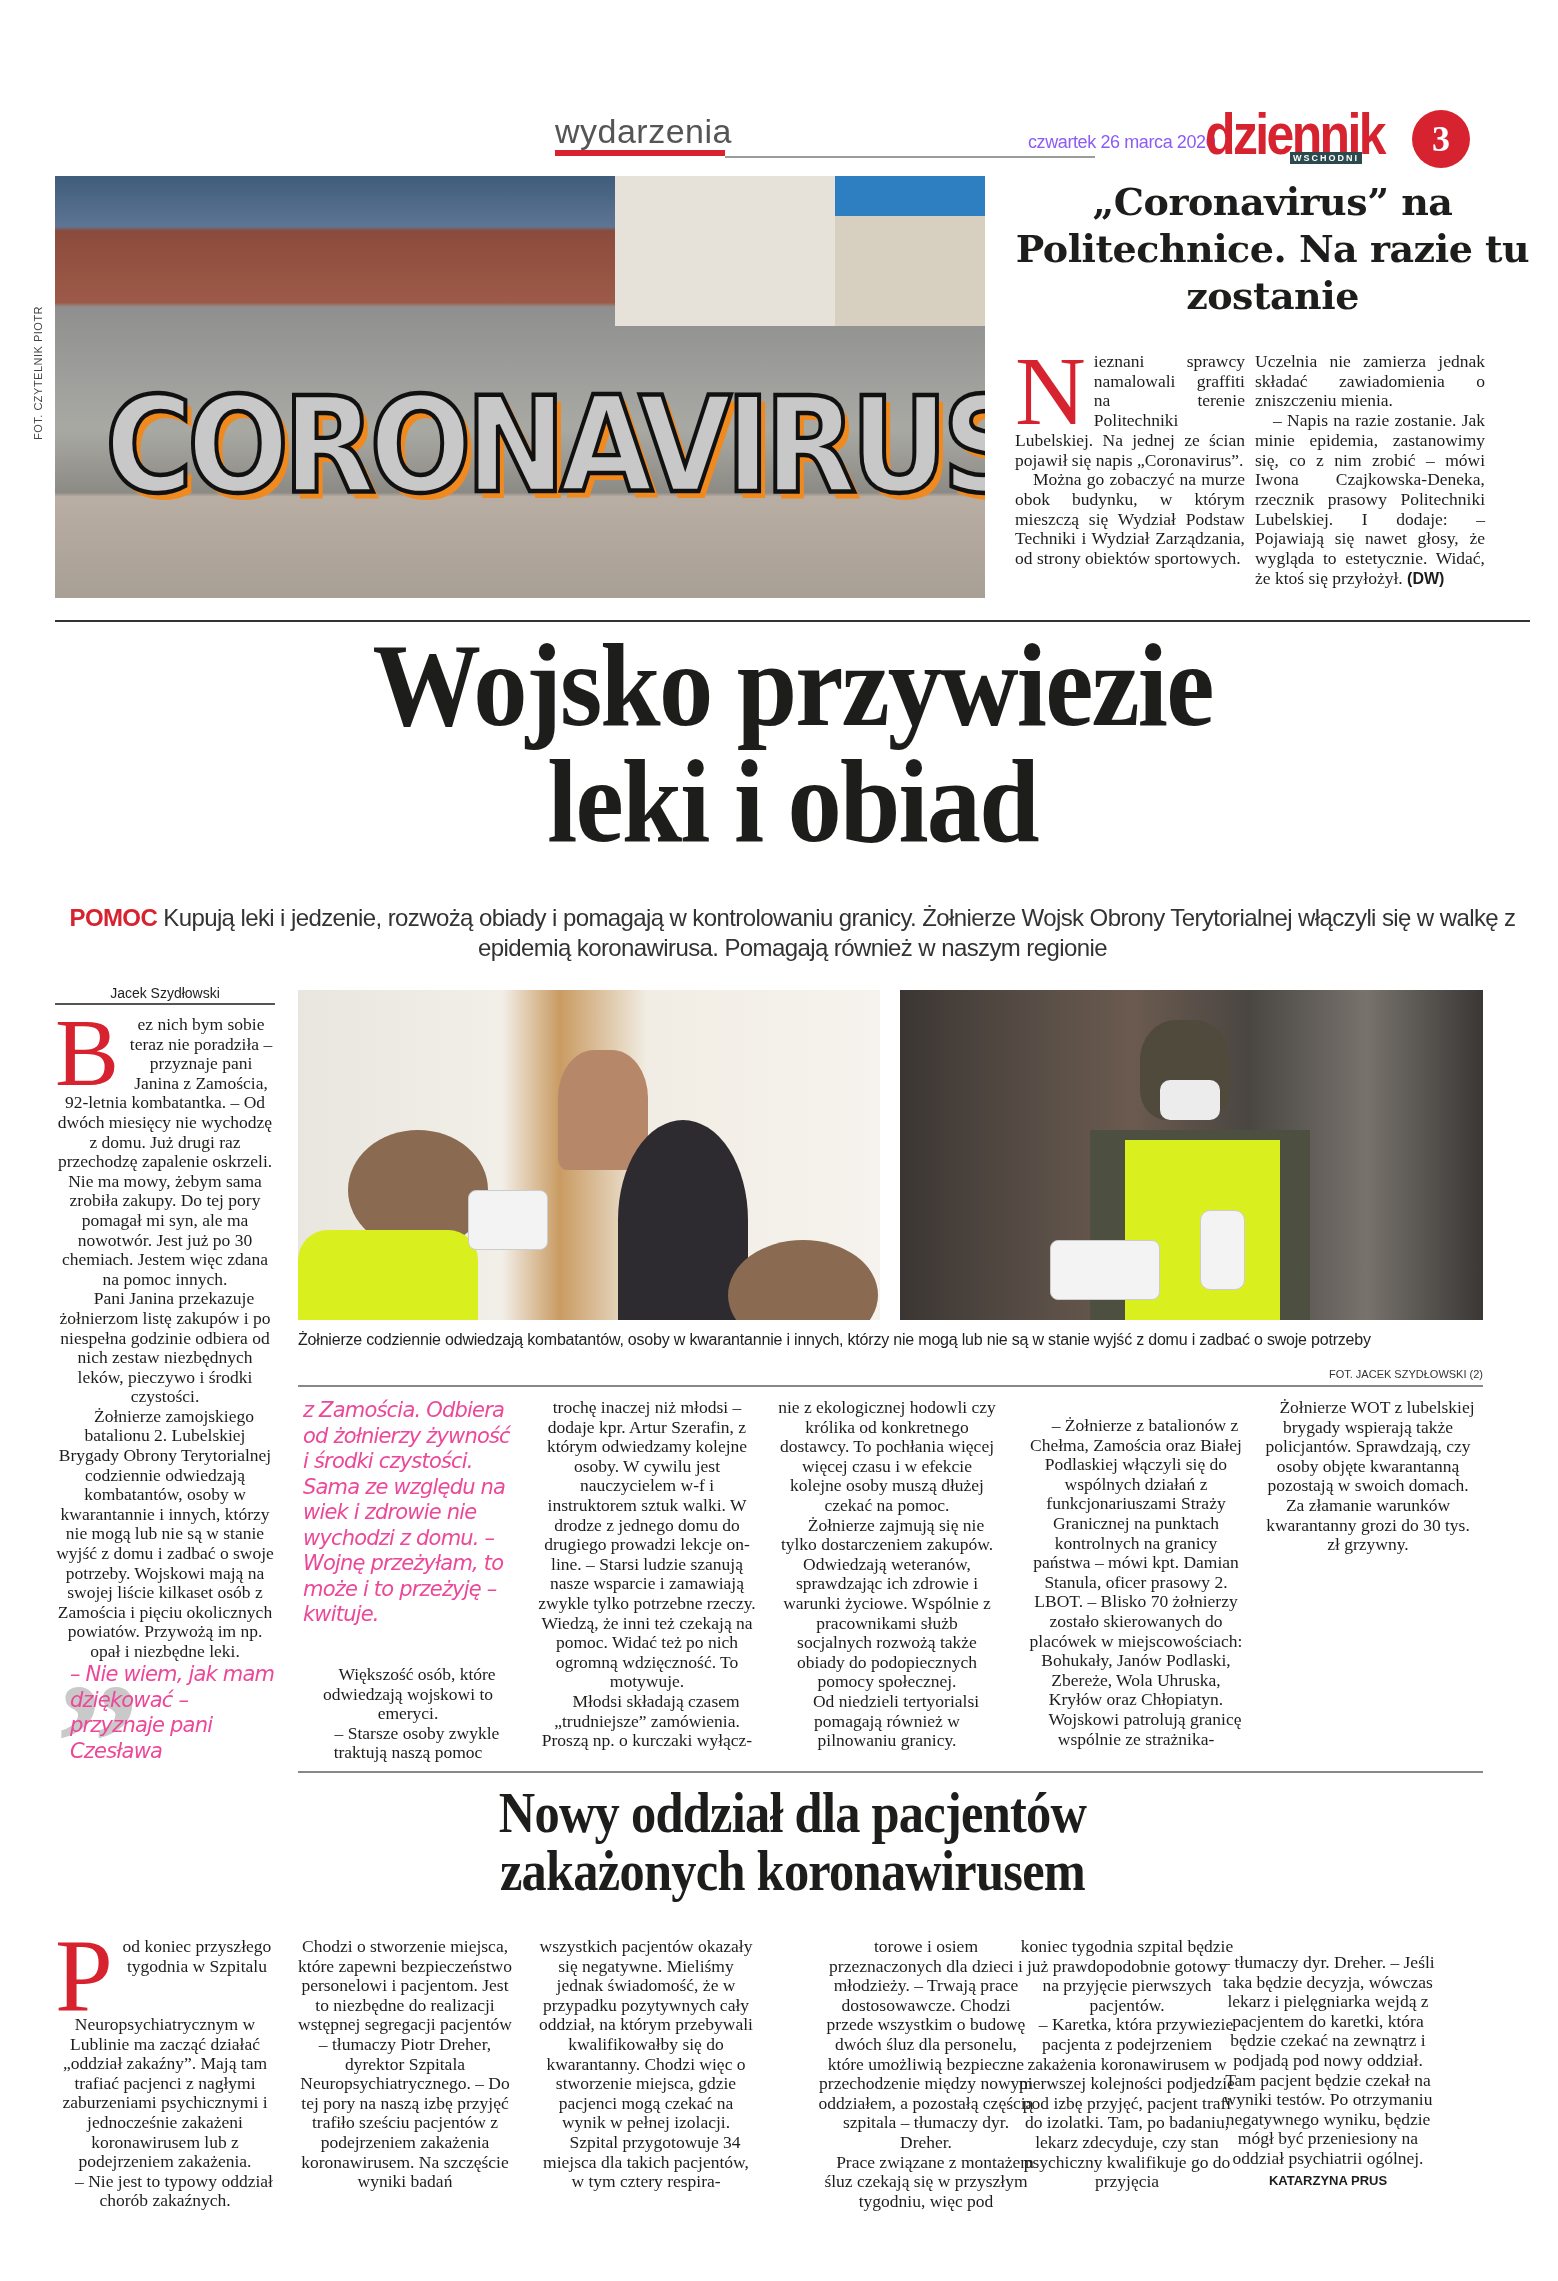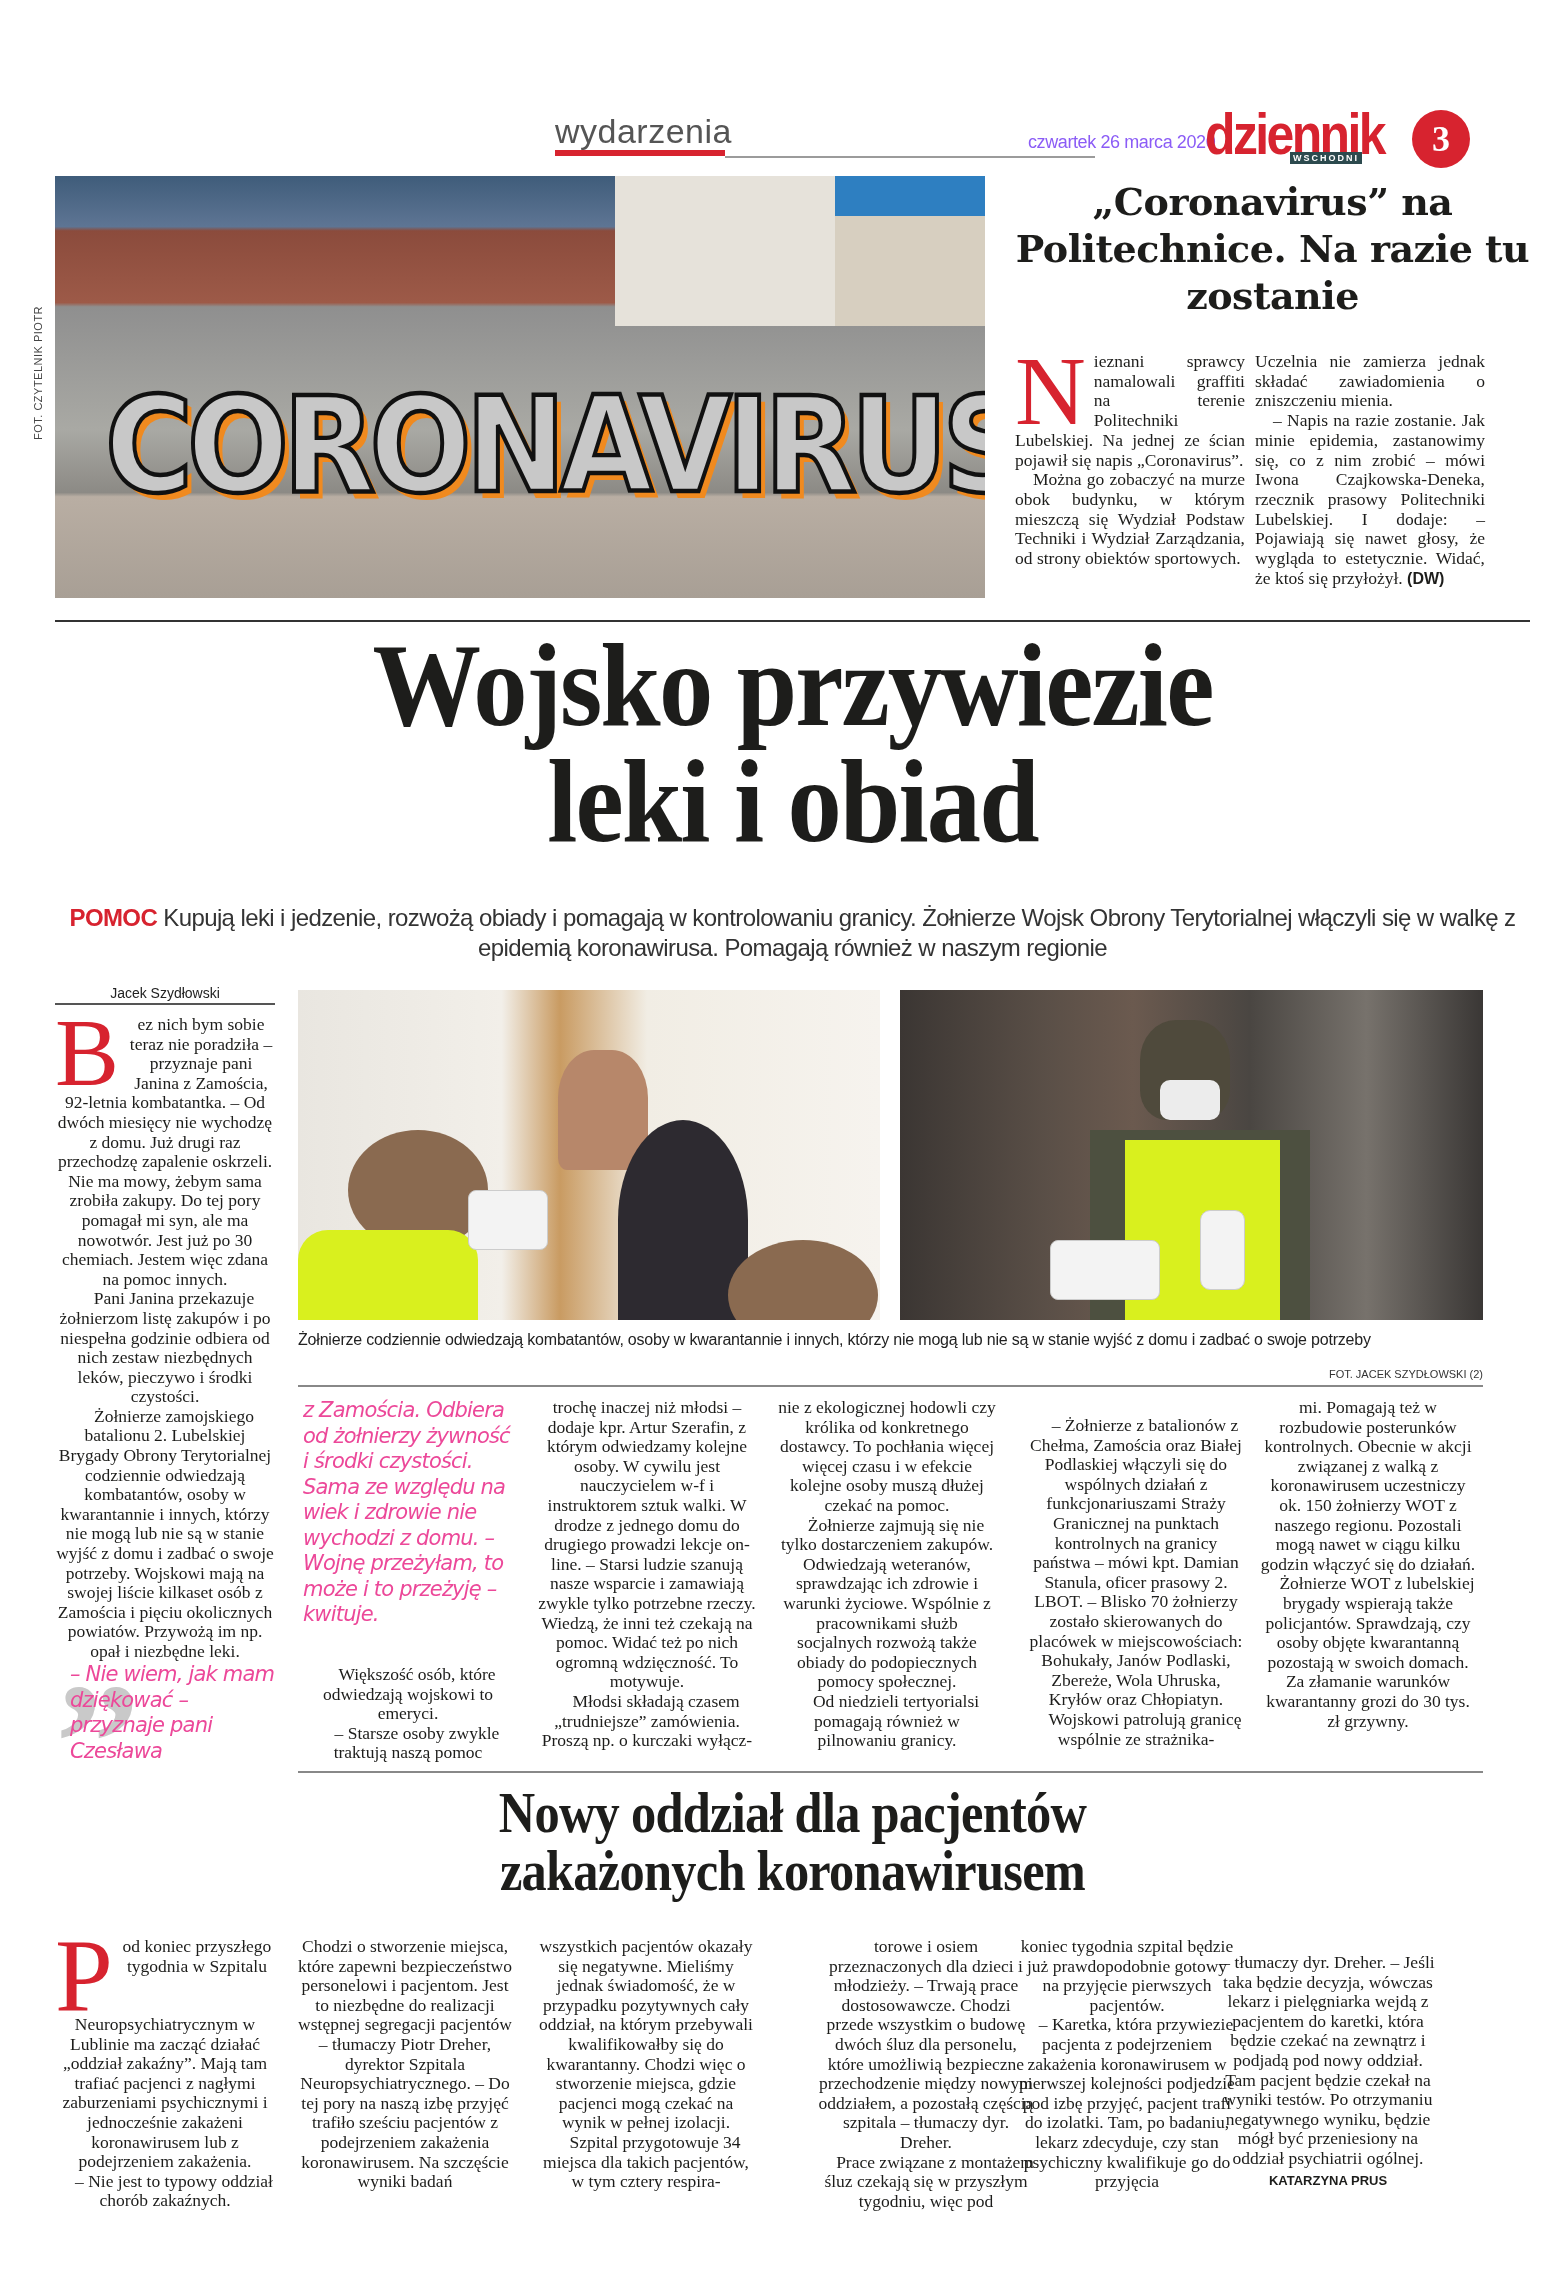--- a/index.html
+++ b/index.html
@@ -153,21 +153,20 @@
 <div class="col" style="left:777px; top:1398px; width:220px;">
   <p class="noind">nie z ekologicznej hodowli czy królika od konkretnego dostawcy. To pochłania więcej więcej czasu i w efekcie kolejne osoby muszą dłużej czekać na pomoc.</p>
   <p>Żołnierze zajmują się nie tylko dostarczeniem zakupów. Odwiedzają weteranów, sprawdzając ich zdrowie i warunki życiowe. Wspólnie z pracownikami służb socjalnych rozwożą także obiady do podopiecznych pomocy społecznej.</p>
   <p>Od niedzieli tertyorialsi pomagają również w pilnowaniu granicy.</p>
 </div>
 <div class="col" style="left:1026px; top:1398px; width:220px;margin-top:18px;">
   <p>– Żołnierze z batalionów z Chełma, Zamościa oraz Białej Podlaskiej włączyli się do wspólnych działań z funkcjonariuszami Straży Granicznej na punktach kontrolnych na granicy państwa – mówi kpt. Damian Stanula, oficer prasowy 2. LBOT. – Blisko 70 żołnierzy zostało skierowanych do placówek w miejscowościach: Bohukały, Janów Podlaski, Zbereże, Wola Uhruska, Kryłów oraz Chłopiatyn.</p>
   <p>Wojskowi patrolują granicę wspólnie ze strażnika-</p>
 </div>
 <div class="col" style="left:1258px; top:1398px; width:220px;">
-  <p class="noind">mi. Pomagają też w rozbudowie posterunków kontrolnych. Obecnie w akcji związanej z walką z koronawirusem uczestniczy ok. 150 żołnierzy WOT z naszego regionu. Pozostali mogą nawet w ciągu kilku godzin włączyć się do działań.</p>
   <p>Żołnierze WOT z lubelskiej brygady wspierają także policjantów. Sprawdzają, czy osoby objęte kwarantanną pozostają w swoich domach. Za złamanie warunków kwarantanny grozi do 30 tys. zł grzywny.</p>
 </div>
 
 <div class="abs rule-mid"></div>
 
 <div class="abs second-head">
   <div>Nowy oddział dla pacjentów</div>
   <div>zakażonych koronawirusem</div>
 </div>
 

